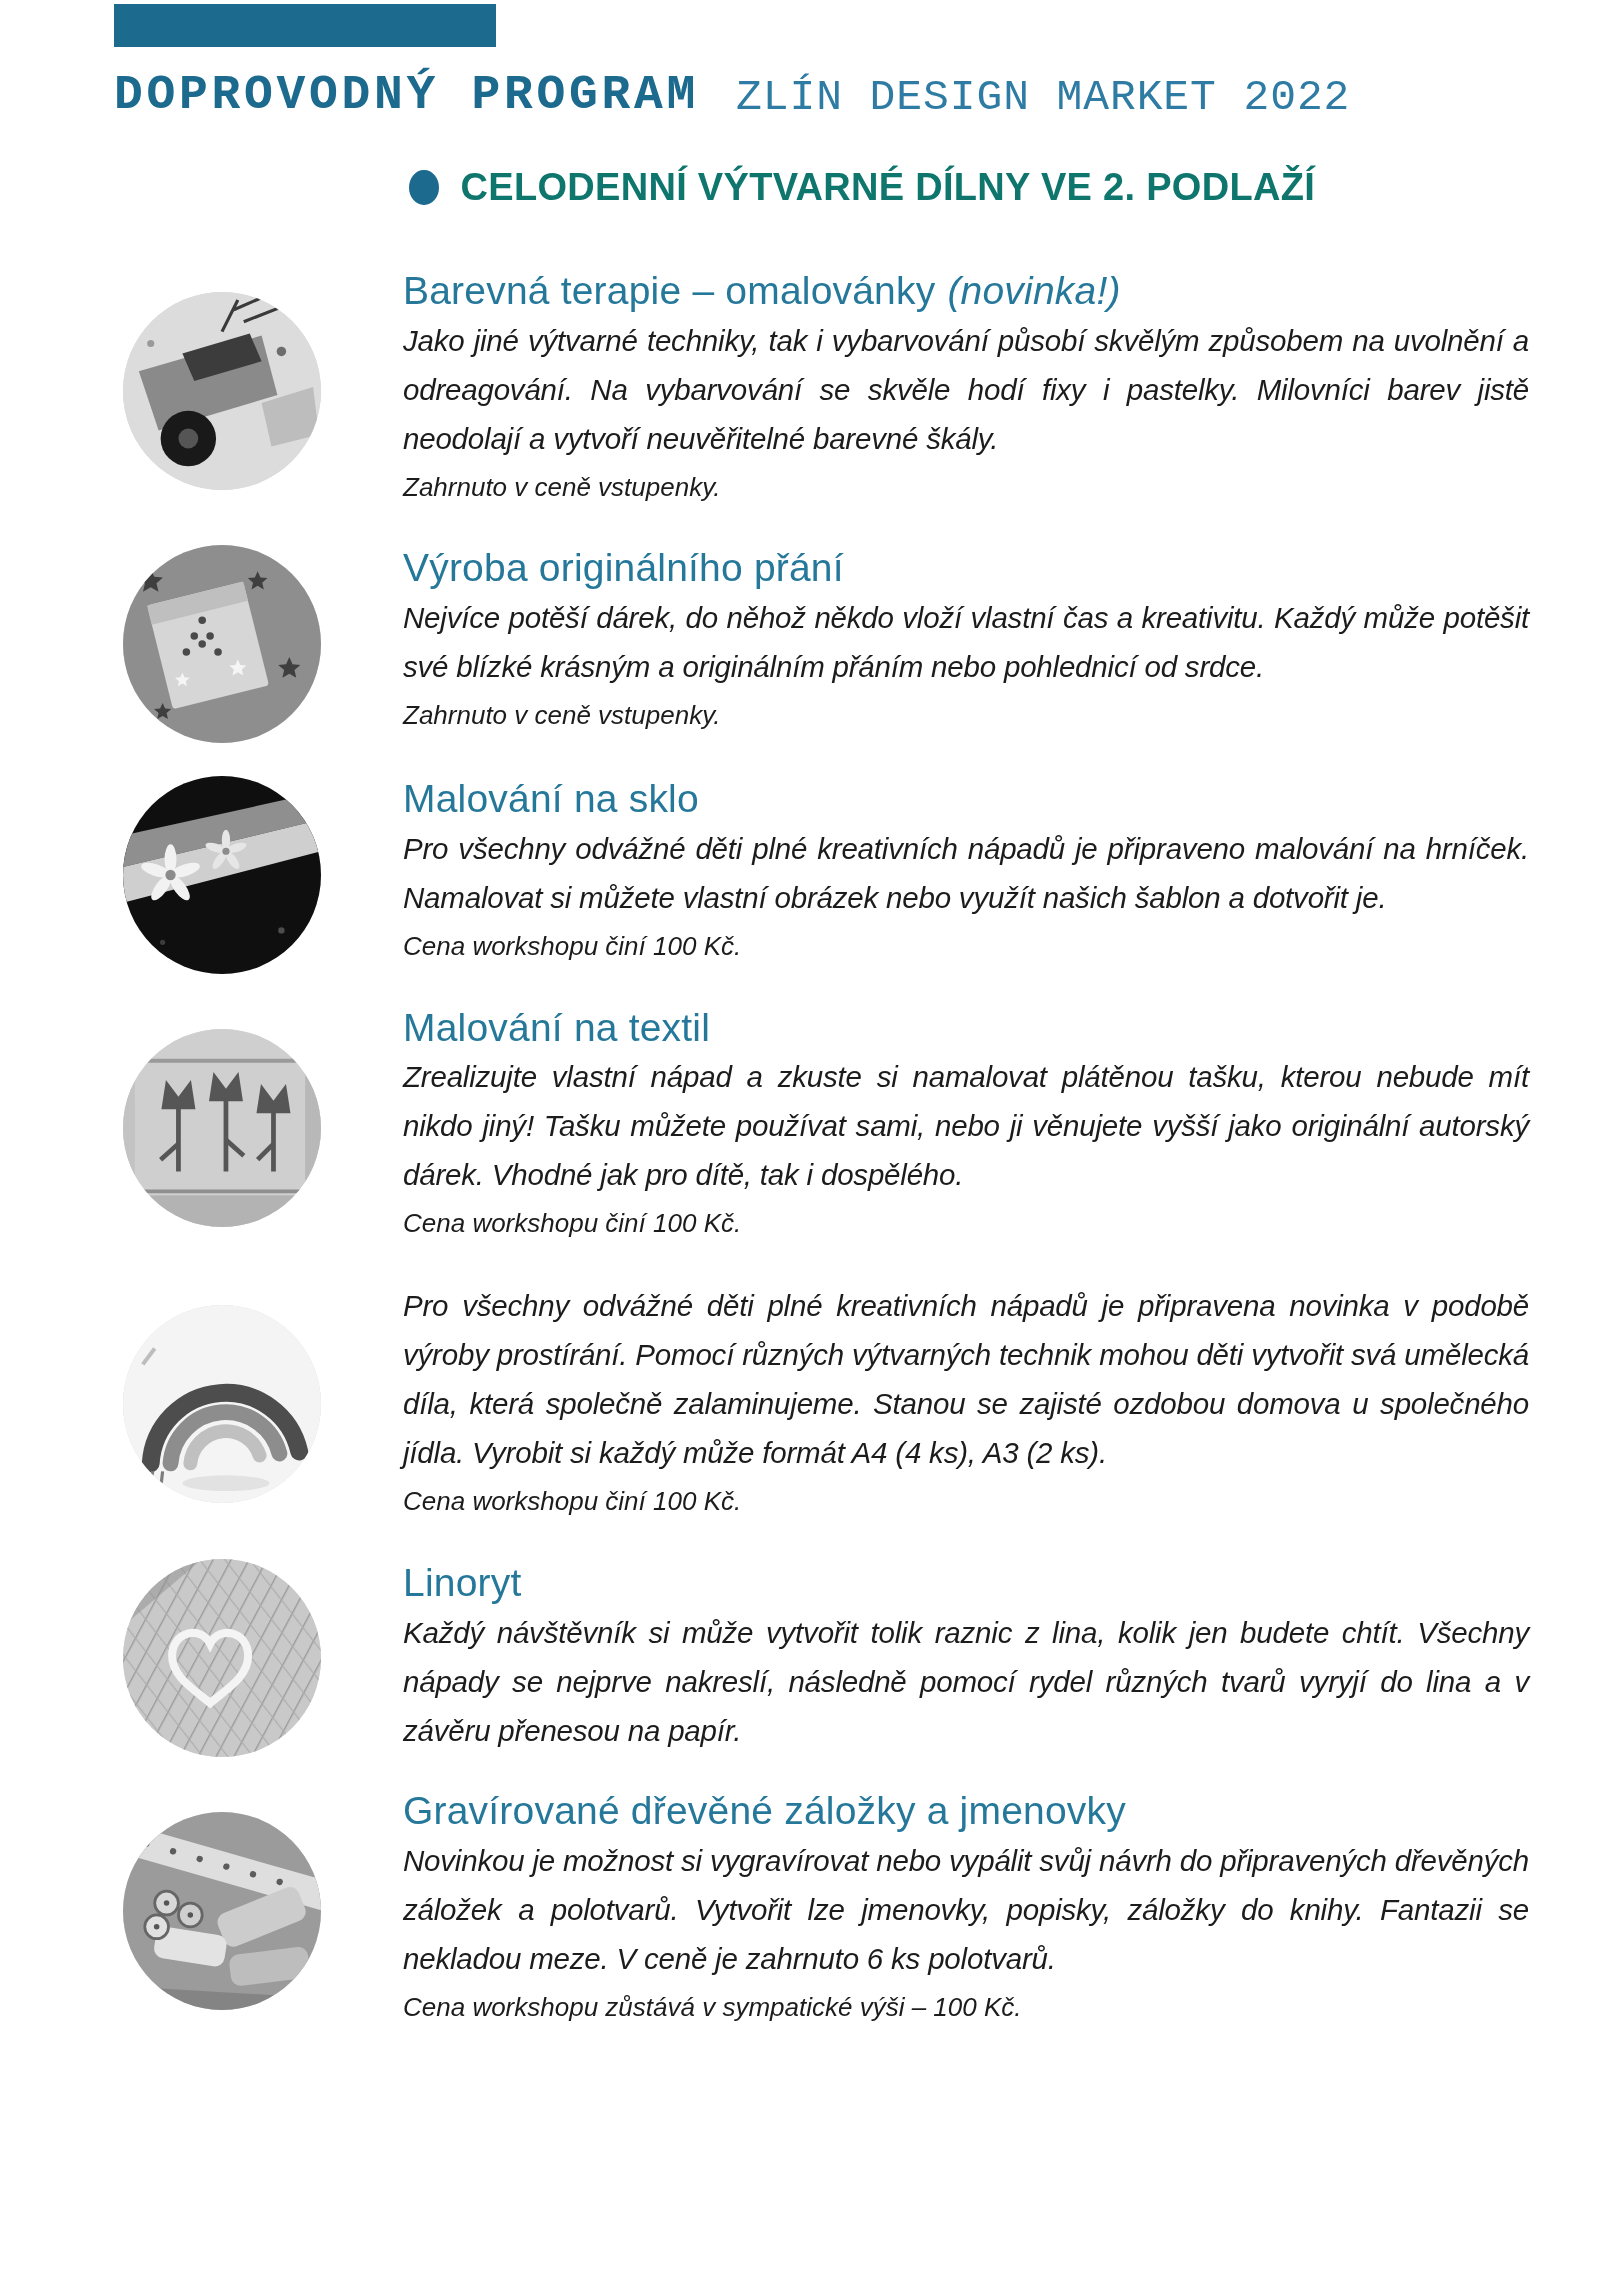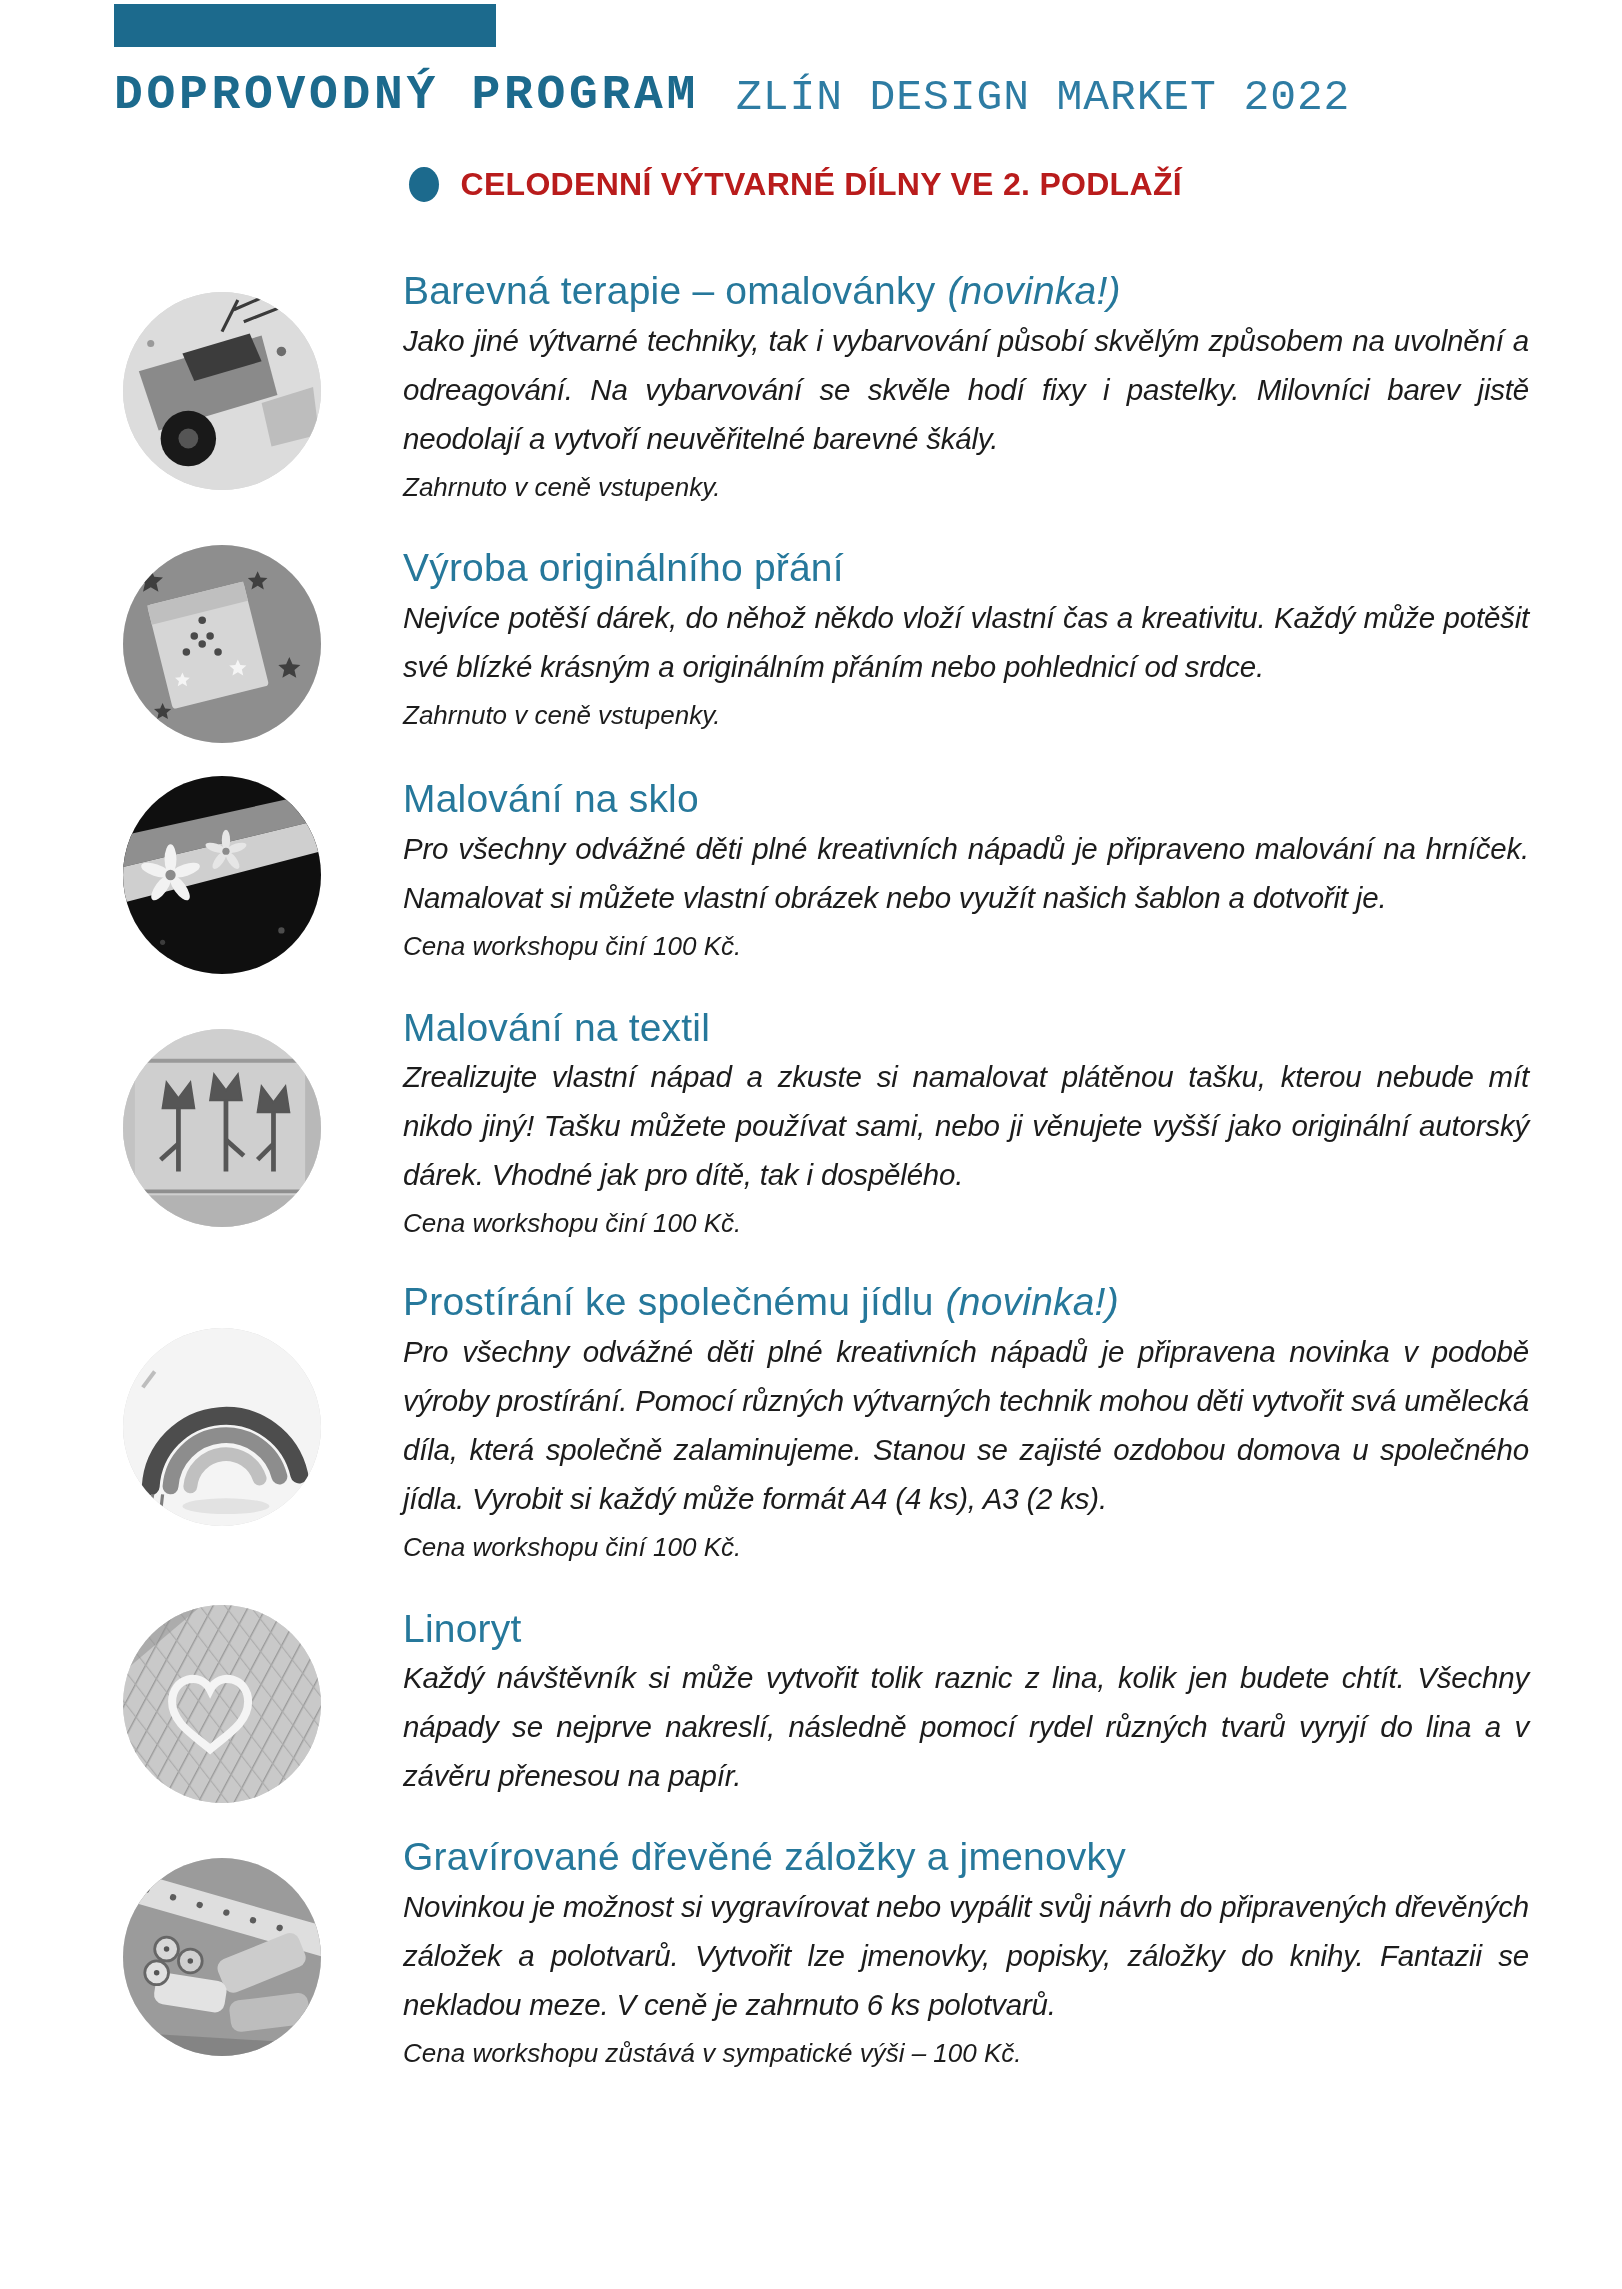--- a/index.html
+++ b/index.html
@@ -7,21 +7,21 @@
     width:1623px;height:2290px;background:#ffffff;position:relative;
     font-family:"Liberation Sans", sans-serif;overflow:hidden;
   }
   
   .topbar{position:absolute;left:114px;top:3.7px;width:382px;height:43px;background:#1c6a8d;}
   .title-row{position:absolute;left:114px;top:68px;display:flex;align-items:flex-end;white-space:nowrap;font-family:Liberation Mono, monospace;}
   .title-row h1{margin:0;font-size:48px;font-weight:bold;color:#1c6a8d;letter-spacing:3.7px;}
   .title-row .subtitle{margin-left:37px;font-size:43px;font-weight:normal;color:#2e7ca3;letter-spacing:0.9px;}
   .section-header{position:absolute;left:409px;top:166px;display:flex;align-items:center;}
   .section-header .dot{width:29.5px;height:35px;border-radius:50%;background:#1c6a8d;margin-right:22px;flex:0 0 auto;}
-  .section-header h2{margin:0;font-size:32px;font-weight:bold;color:#b91c1c;letter-spacing:0.3px;white-space:nowrap;}
+  .section-header h2{margin:0;font-size:38px;font-weight:bold;color:#0f766e;letter-spacing:0.3px;white-space:nowrap;}
   
   .content{position:absolute;left:0;top:270px;width:1610px;}
   .sec{display:flex;align-items:center;margin-bottom:33px;}
   .photo{flex:0 0 auto;width:198px;height:198px;border-radius:50%;overflow:hidden;margin-left:123px;margin-right:82px;background:#d5d5d5;}
   .photo svg{display:block;width:100%;height:100%;}
   .text{flex:1 1 auto;margin-right:81px;}
   .sec-title{margin:0 0 3.7px 0;font-size:39px;line-height:42px;font-weight:normal;color:#26789b;letter-spacing:0.2px;}
   .sec-title .suffix{font-style:italic;}
   .sec-title .suffix:not(:empty){margin-left:12px;}
   .body{margin:0;font-size:29.5px;line-height:49px;color:#1c1c1c;text-align:justify;letter-spacing:-0.2px;hyphens:auto;font-style:italic;}
@@ -175,21 +175,20 @@
         <rect width="100" height="100" fill="#f4f4f4"></rect>
         <path d="M14,80 A38,38 0 0 1 89,74" stroke="#4d4d4d" stroke-width="9" fill="none" stroke-linecap="round"></path>
         <path d="M24,80 A28,28 0 0 1 79,75" stroke="#8d8d8d" stroke-width="8" fill="none" stroke-linecap="round"></path>
         <path d="M34,80 A18,18 0 0 1 69,76" stroke="#c0c0c0" stroke-width="7" fill="none" stroke-linecap="round"></path>
         <path d="M15,84 L13,96 M20,84 L19,93" stroke="#7d7d7d" stroke-width="1.6" fill="none"></path>
         <ellipse cx="52" cy="90" rx="22" ry="4" fill="#e2e2e2"></ellipse>
         <path d="M10,30 L16,22" stroke="#bdbdbd" stroke-width="2"></path>
       </svg>
     </div>
     <div class="text">
-      <h3 class="sec-title"><span>Prostírání ke společnému jídlu</span><span class="suffix">(novinka!)</span></h3>
       <p class="body">Pro všechny odvážné děti plné kreativních nápadů je připravena novinka v podobě výroby prostírání. Pomocí různých výtvarných technik mohou děti vytvořit svá umělecká díla, která společně zalaminujeme. Stanou se zajisté ozdobou domova u společného jídla. Vyrobit si každý může formát A4 (4 ks), A3 (2 ks).</p>
       <p class="note">Cena workshopu činí 100 Kč.</p>
     </div>
   </section>
 
   <section class="sec">
     <div class="photo">
       <svg viewBox="0 0 100 100">
         <defs>
           <pattern id="hatchA" width="8" height="8" patternUnits="userSpaceOnUse" patternTransform="rotate(28)">

